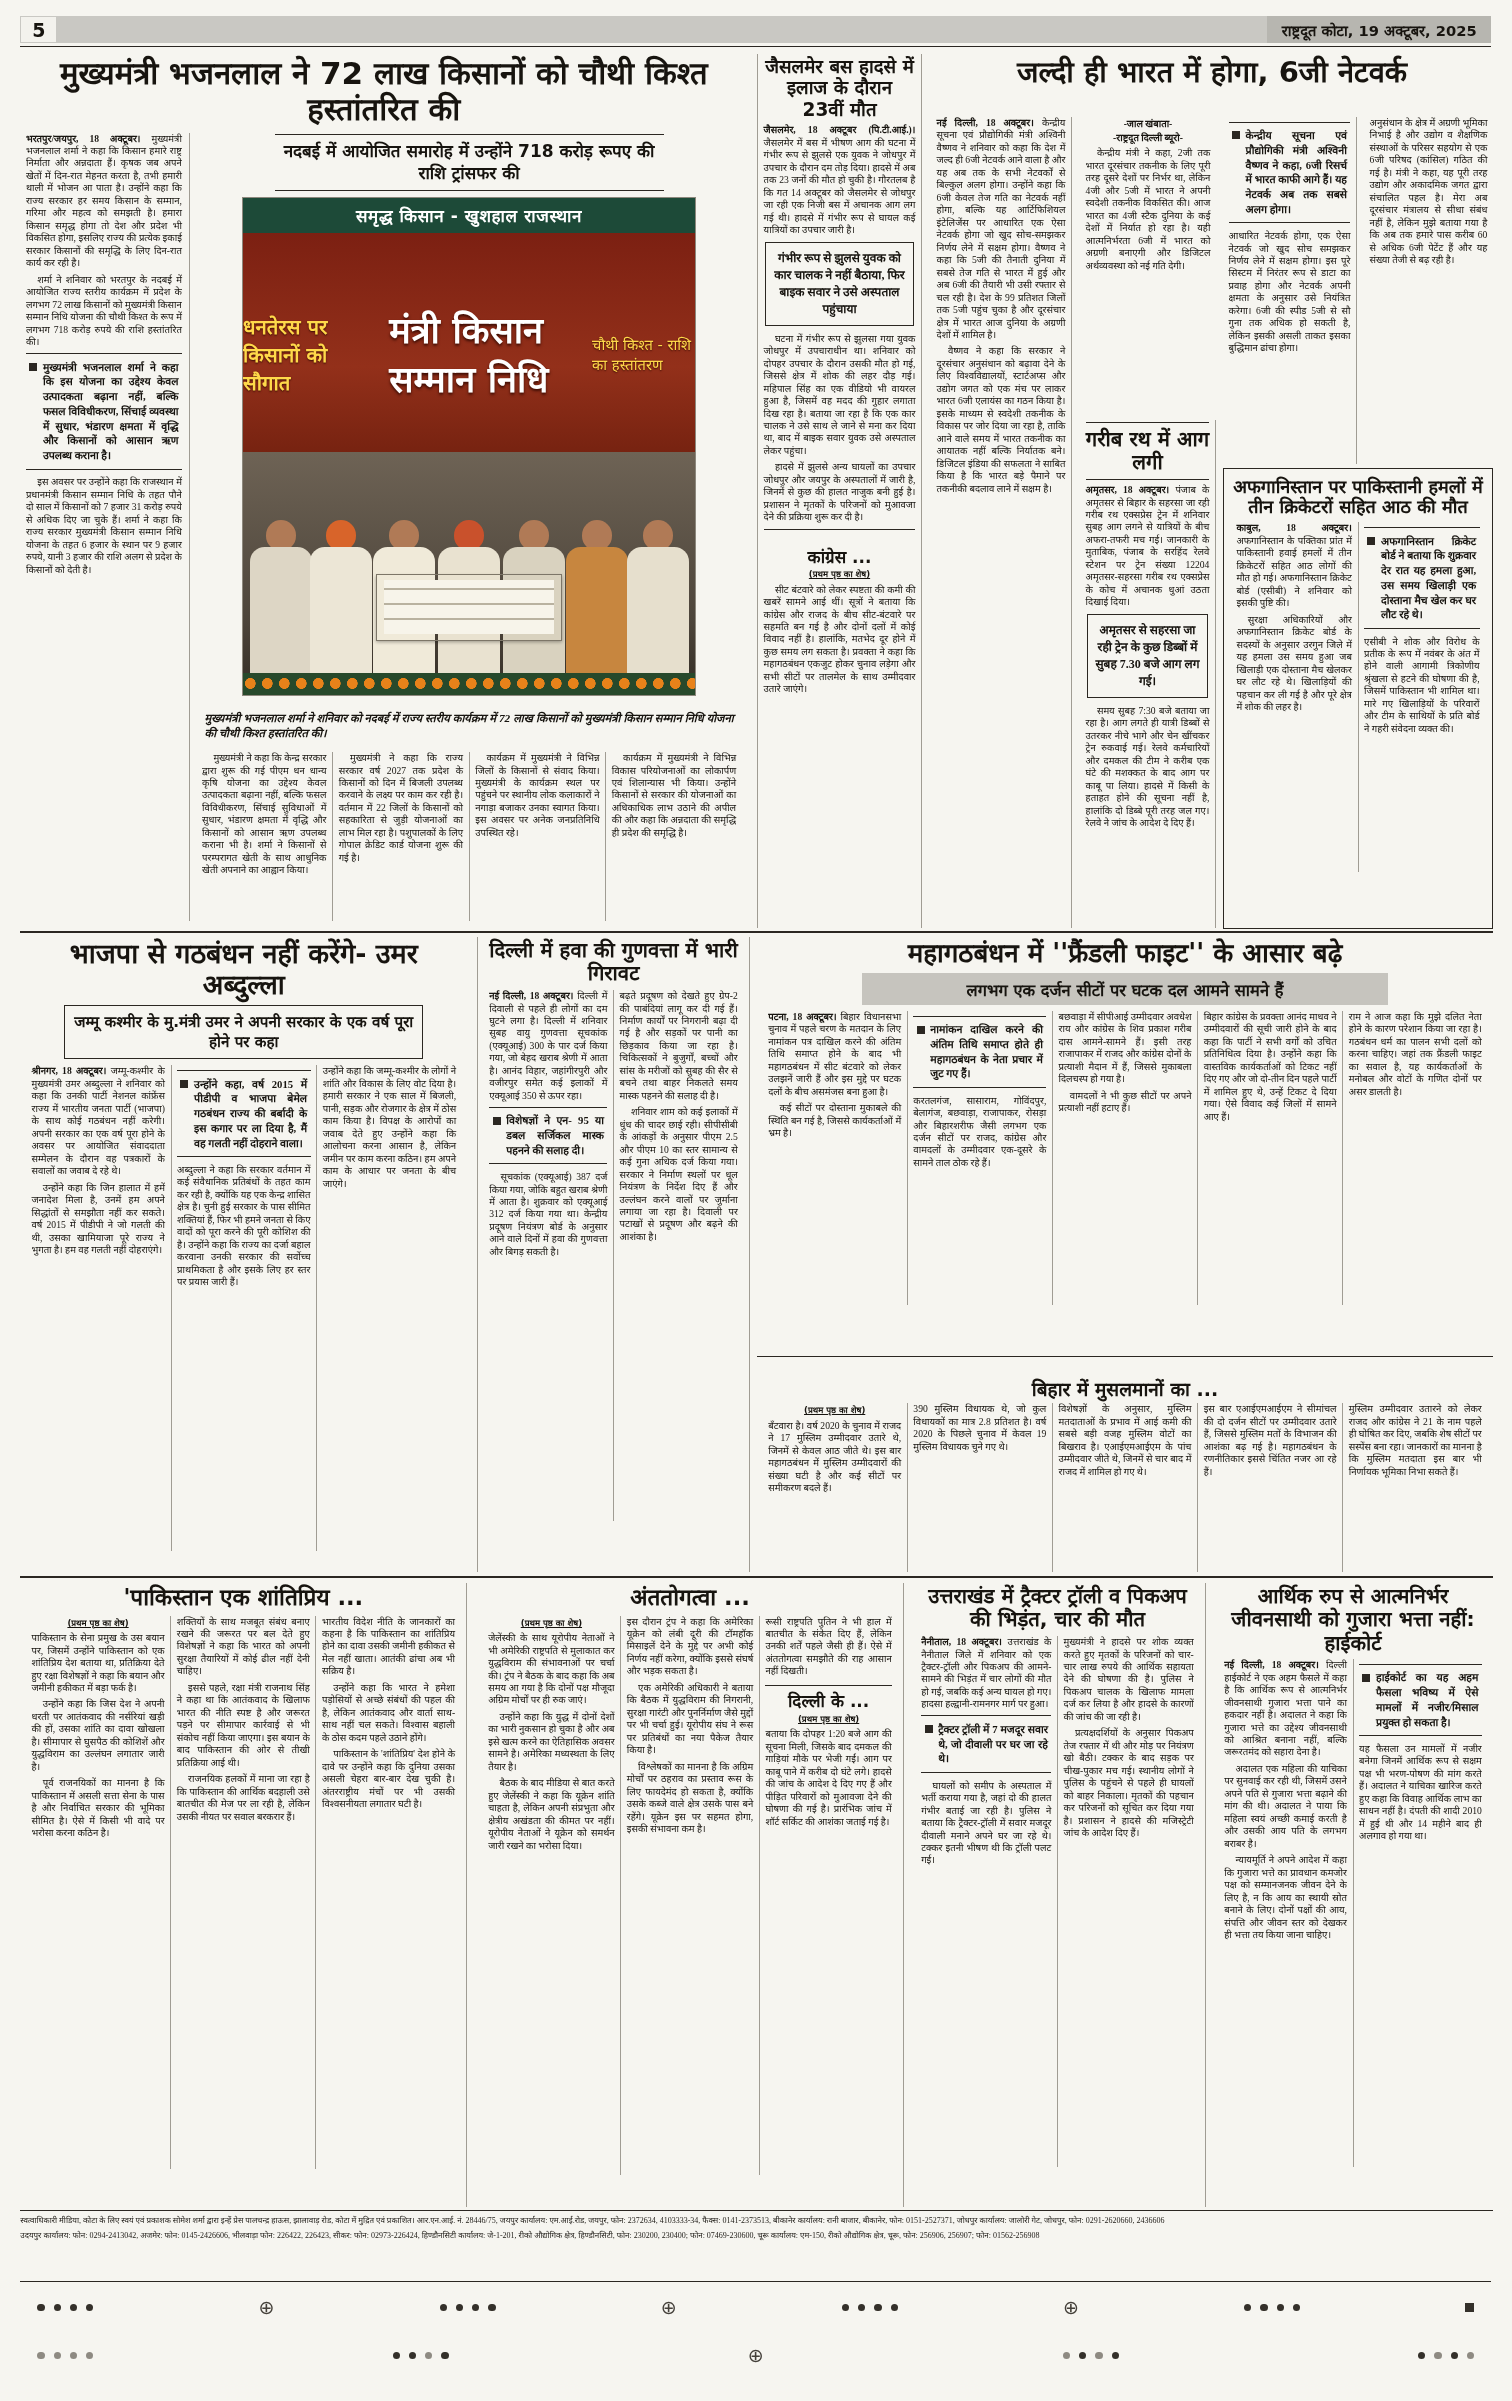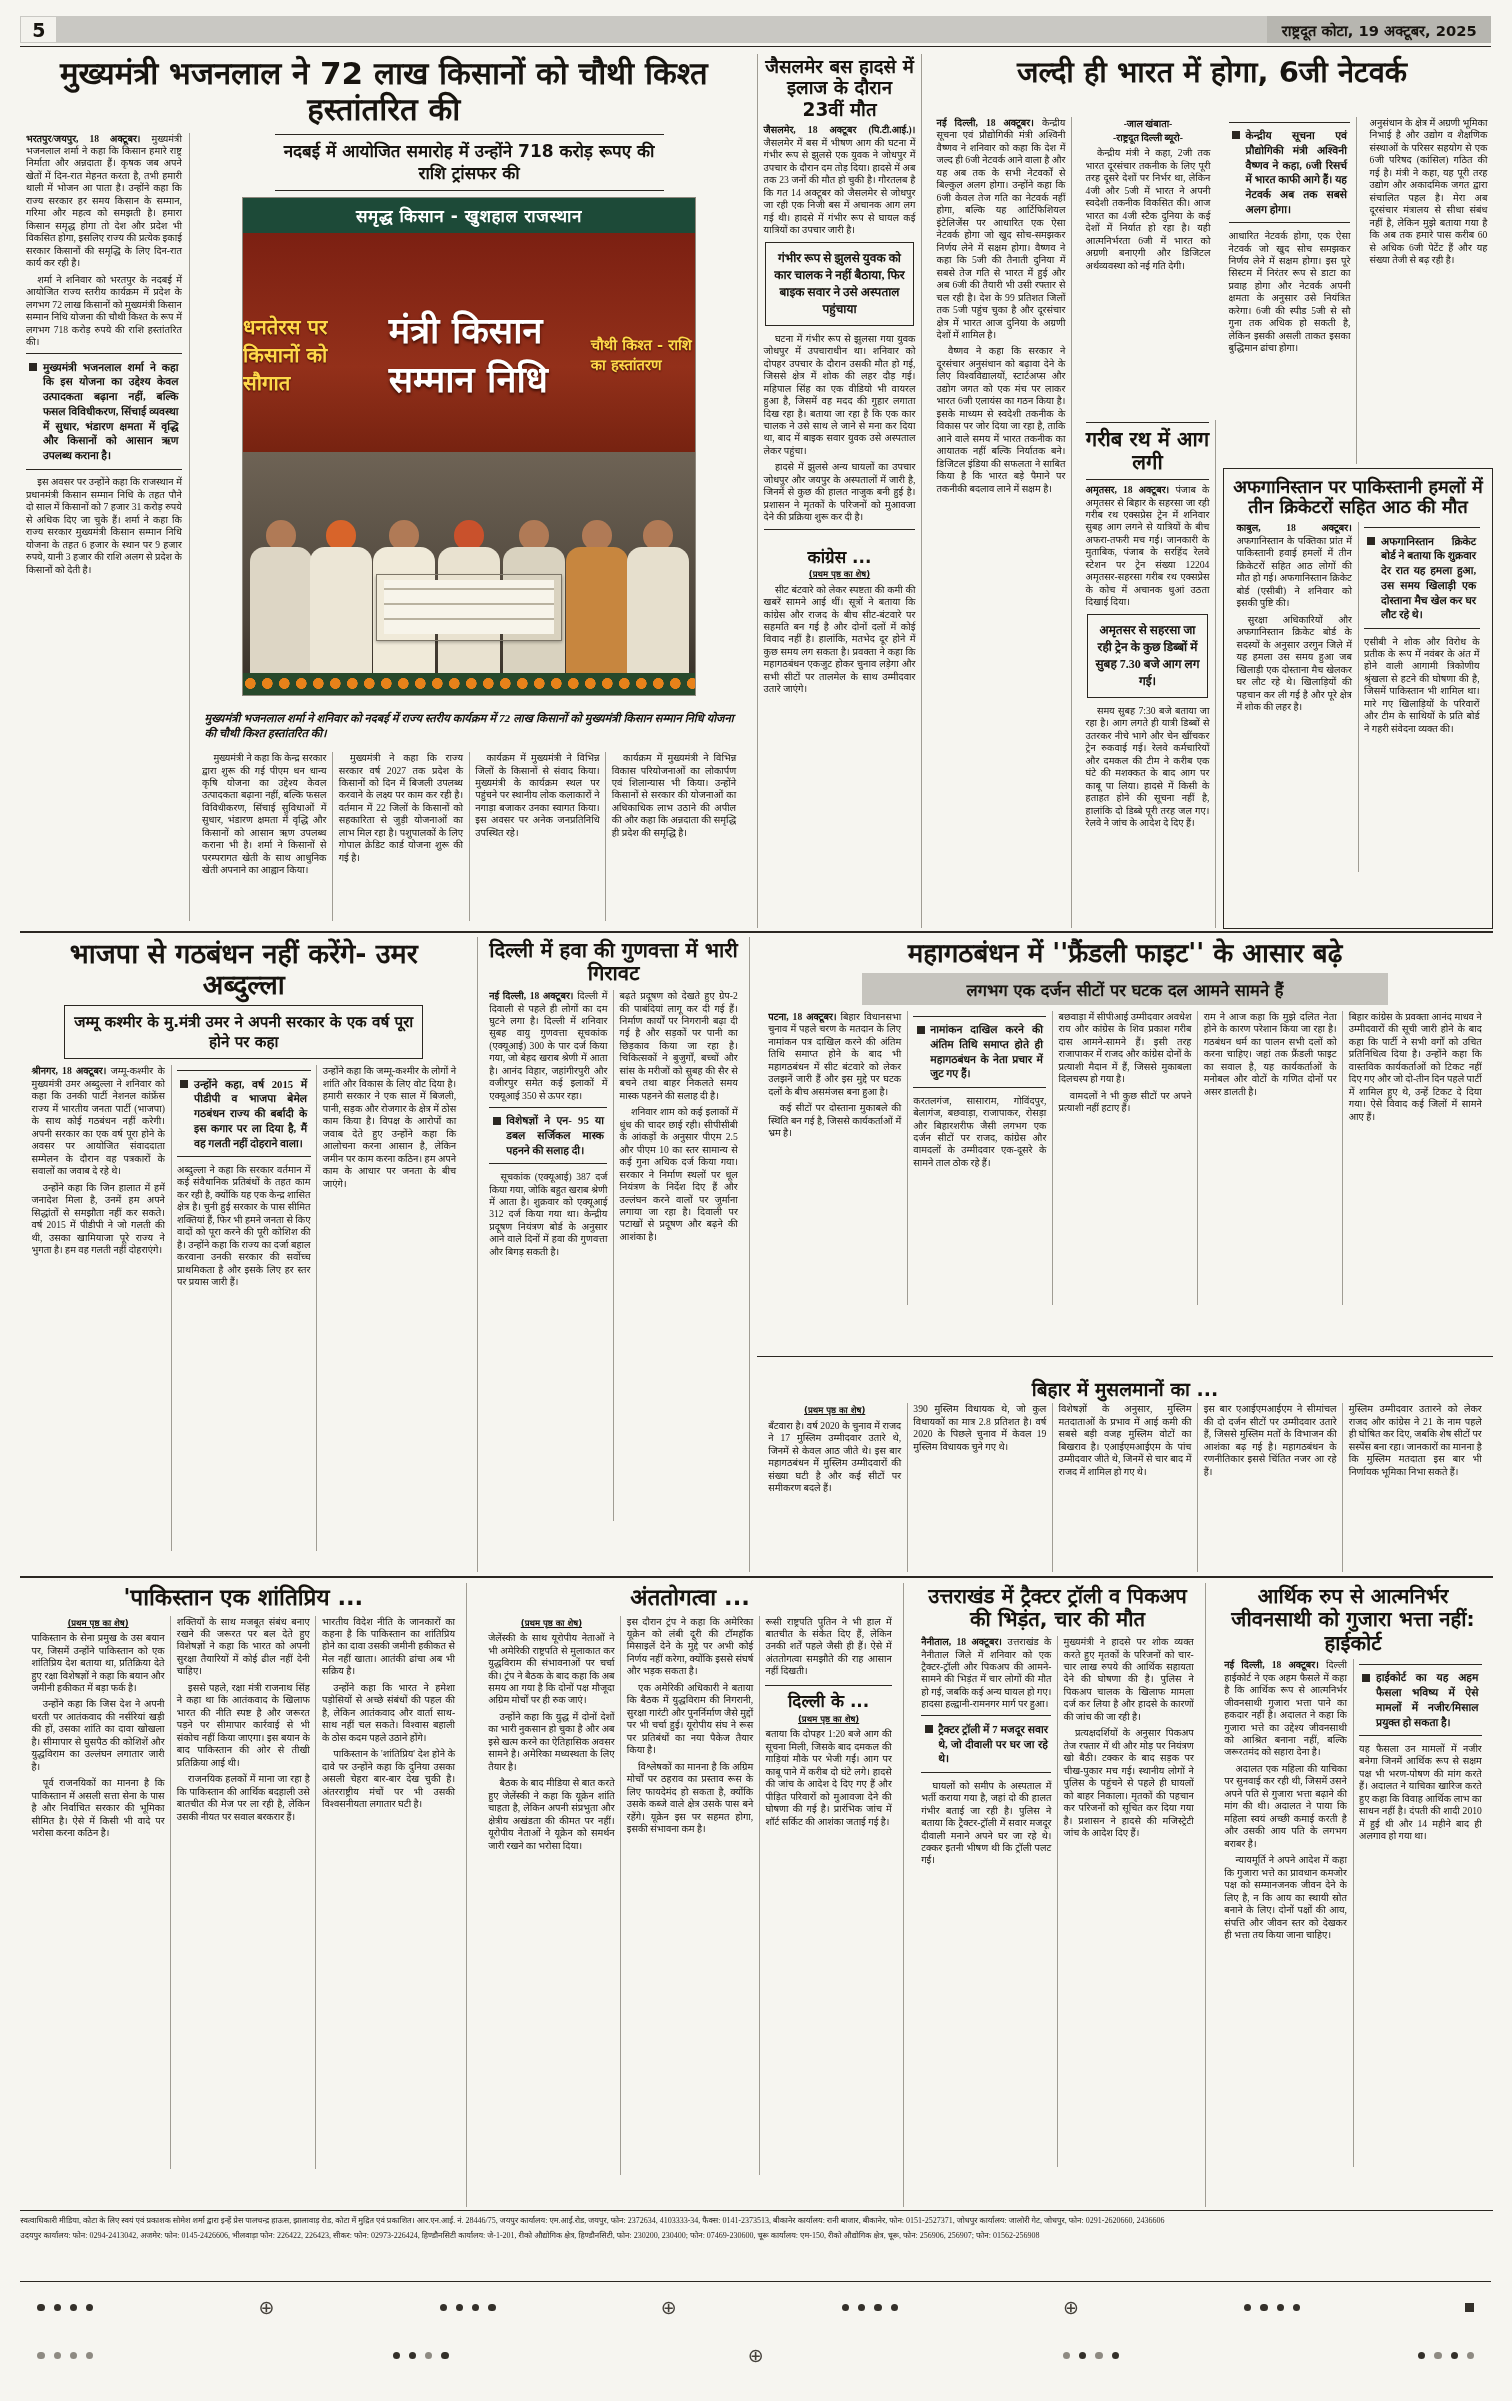--- a/index.html
+++ b/index.html
@@ -41,21 +41,21 @@
   
   .photo{width:452px;height:497px;margin:3px auto 0;position:relative;background:#a3a3a3;
          border:0.6px solid #8d887d;overflow:hidden;}
   .ph-top{height:35px;background:#1d4a38;color:#fff;font-weight:bold;font-size:17px;display:flex;
           align-items:center;justify-content:center;font-family:"DejaVu Sans",sans-serif;letter-spacing:0.6px;}
   .ph-banner{position:absolute;top:35px;left:0;right:0;height:243px;
              background:linear-gradient(180deg,#7c2012 0%,#93301a 55%,#6f1f0e 100%);
              display:flex;flex-direction:row;align-items:center;justify-content:center;gap:10.2px;}
   .ph-b1{color:#ffd94a;font-size:20.3px;font-weight:bold;font-family:"DejaVu Sans",sans-serif;text-shadow:0 1.1px 1.7px #3c0d04;}
   .ph-b2{color:#ffffff;font-size:36px;font-weight:bold;font-family:"DejaVu Sans",sans-serif;text-shadow:0 1.7px 2.8px #3c0d04;}
-  .ph-b3{color:#ffd94a;font-size:14.7px;font-weight:bold;font-family:"DejaVu Sans",sans-serif;text-shadow:0 1.1px 1.7px #3c0d04;}
+  .ph-b3{color:#ffd94a;font-size:14.7px;font-weight:normal;font-family:"DejaVu Sans",sans-serif;text-shadow:0 1.1px 1.7px #3c0d04;}
   .ph-stage{position:absolute;left:0;right:0;bottom:0;height:243px;
             background:linear-gradient(180deg,#6e6355 0%,#4c443a 70%,#332c24 100%);}
   .person{position:absolute;bottom:20.3px;width:62px;}
   .person .head{width:30.5px;height:30.5px;border-radius:50%;background:#b07a56;margin:0 auto;}
   .person .torso{height:127px;border-radius:14.7px 14.7px 0 0;margin-top:-3.4px;}
   .cheque{position:absolute;bottom:54px;left:133px;width:186px;height:67px;background:#f7f4ea;
           border:1.1px solid #7d7668;box-shadow:0 1.7px 3.4px #00000055;
           background-image:repeating-linear-gradient(180deg,transparent 0 13.6px,#b9b2a0 13.6px 15.2px);
           background-clip:content-box;padding:5.6px 6.8px;box-sizing:border-box;}
   .flowers{position:absolute;left:0;right:0;bottom:0;height:21.5px;background:#27492b;
@@ -271,24 +271,24 @@
           <span class="hlsq"></span>
           <span>नामांकन दाखिल करने की अंतिम तिथि समाप्त होते ही महागठबंधन के नेता प्रचार में जुट गए हैं।</span>
         </div>
         <p class="bp">करतलगंज, सासाराम, गोविंदपुर, बेलागंज, बछवाड़ा, राजापाकर, रोसड़ा और बिहारशरीफ जैसी लगभग एक दर्जन सीटों पर राजद, कांग्रेस और वामदलों के उम्मीदवार एक-दूसरे के सामने ताल ठोक रहे हैं।</p>
       </div>
       <div class="col">
         <p class="bp">बछवाड़ा में सीपीआई उम्मीदवार अवधेश राय और कांग्रेस के शिव प्रकाश गरीब दास आमने-सामने हैं। इसी तरह राजापाकर में राजद और कांग्रेस दोनों के प्रत्याशी मैदान में हैं, जिससे मुकाबला दिलचस्प हो गया है।</p>
         <p class="bp ind">वामदलों ने भी कुछ सीटों पर अपने प्रत्याशी नहीं हटाए हैं।</p>
       </div>
       <div class="col">
+        <p class="bp">बिहार कांग्रेस के प्रवक्ता आनंद माधव ने उम्मीदवारों की सूची जारी होने के बाद कहा कि पार्टी ने सभी वर्गों को उचित प्रतिनिधित्व दिया है। उन्होंने कहा कि वास्तविक कार्यकर्ताओं को टिकट नहीं दिए गए और जो दो-तीन दिन पहले पार्टी में शामिल हुए थे, उन्हें टिकट दे दिया गया। ऐसे विवाद कई जिलों में सामने आए हैं।</p>
+      </div>
+      <div class="col">
         <p class="bp">राम ने आज कहा कि मुझे दलित नेता होने के कारण परेशान किया जा रहा है। गठबंधन धर्म का पालन सभी दलों को करना चाहिए। जहां तक फ्रैंडली फाइट का सवाल है, यह कार्यकर्ताओं के मनोबल और वोटों के गणित दोनों पर असर डालती है।</p>
-      </div>
-      <div class="col">
-        <p class="bp">बिहार कांग्रेस के प्रवक्ता आनंद माधव ने उम्मीदवारों की सूची जारी होने के बाद कहा कि पार्टी ने सभी वर्गों को उचित प्रतिनिधित्व दिया है। उन्होंने कहा कि वास्तविक कार्यकर्ताओं को टिकट नहीं दिए गए और जो दो-तीन दिन पहले पार्टी में शामिल हुए थे, उन्हें टिकट दे दिया गया। ऐसे विवाद कई जिलों में सामने आए हैं।</p>
       </div>
     </div>
   </section>
 
   <section class="art" style="left:757px;top:1356px;width:736px;height:216px;border-top:1.1px solid #2b2722;padding-top:20px">
     <h2 class="hl" style="font-size:19px;margin-bottom:2.3px">बिहार में मुसलमानों का ...</h2>
     <div class="cols" style="height:169px">
       <div class="col">
         <div class="contag">(प्रथम पृष्ठ का शेष)</div>
         <p class="bp">बँटवारा है। वर्ष 2020 के चुनाव में राजद ने 17 मुस्लिम उम्मीदवार उतारे थे, जिनमें से केवल आठ जीते थे। इस बार महागठबंधन में मुस्लिम उम्मीदवारों की संख्या घटी है और कई सीटों पर समीकरण बदले हैं।</p>

